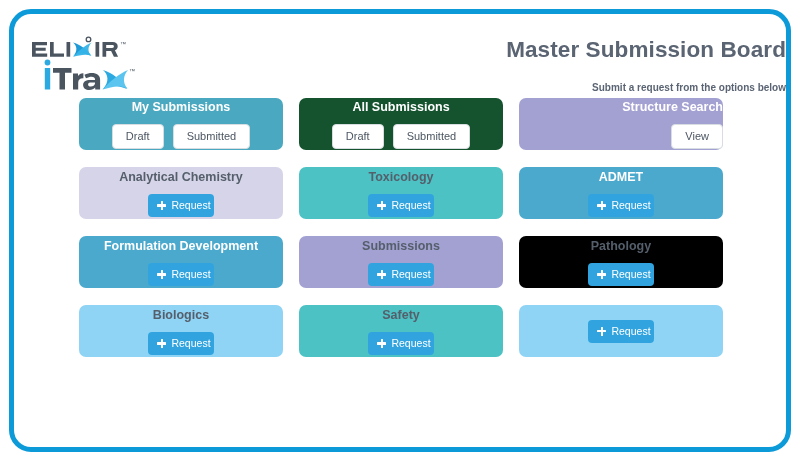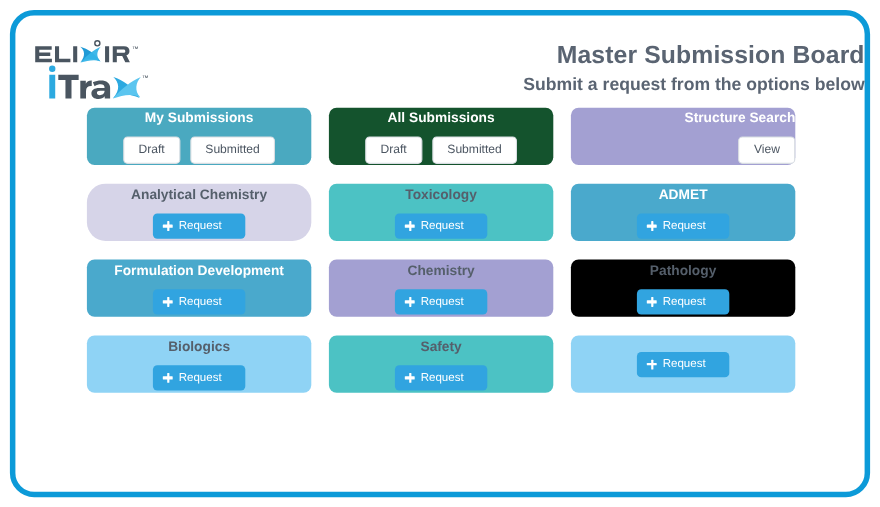--- a/index.html
+++ b/index.html
@@ -51,25 +51,25 @@
     pointer-events: none;
   }
   .board-title {
     font-size: 22.5px;
     font-weight: bold;
     color: #5a6472;
     letter-spacing: 0.1px;
     line-height: 27px;
   }
   .board-subtitle {
-    font-size: 16px;
+    font-size: 10px;
     font-weight: bold;
     color: #5a6472;
     line-height: 16px;
-    margin-top: 7px;
+    margin-top: 17px;
   }
 
   
   .grid {
     position: absolute;
     left: 65px;
     top: 84px;
     width: 652px;
     display: grid;
     grid-template-columns: repeat(3, 204px);
@@ -117,21 +117,21 @@
     white-space: nowrap;
   }
 
   .request-btn {
     background: #31a4e0;
     border: none;
     border-radius: 4px;
     color: #ffffff;
     font-size: 10.5px;
     line-height: 11px;
-    padding: 6px 21px 6px 9px;
+    padding: 6px 3px 6px 9px;
     display: inline-flex;
     align-items: center;
     gap: 5px;
     white-space: nowrap;
   }
   .plus-icon {
     display: inline-block;
     width: 9px;
     height: 9px;
     position: relative;
@@ -218,21 +218,21 @@
           <div class="white-btn"><span>Draft</span></div>
           <div class="white-btn"><span>Submitted</span></div>
         </div>
       </div>
       <div class="card" style="background: rgb(163, 160, 210); align-items: flex-end;">
         <div class="card-title light">Structure Search</div>
         <div class="btn-row">
           <div class="white-btn"><span>View</span></div>
         </div>
       </div>
-      <div class="card" style="background: rgb(214, 212, 232); border-radius: 17px;">
+      <div class="card" style="background: rgb(214, 212, 232);">
         <div class="card-title dark">Analytical Chemistry</div>
         <div class="btn-row">
           <div class="request-btn">
             <span class="plus-icon"></span>
             <span>Request</span>
           </div>
         </div>
       </div>
       <div class="card" style="background: rgb(76, 194, 196);">
         <div class="card-title dark">Toxicology</div>
@@ -255,21 +255,21 @@
       <div class="card" style="background: rgb(74, 169, 204);">
         <div class="card-title light">Formulation Development</div>
         <div class="btn-row">
           <div class="request-btn">
             <span class="plus-icon"></span>
             <span>Request</span>
           </div>
         </div>
       </div>
       <div class="card" style="background: rgb(163, 160, 210);">
-        <div class="card-title dark">Chemistry</div>
+        <div class="card-title dark">Submissions</div>
         <div class="btn-row">
           <div class="request-btn">
             <span class="plus-icon"></span>
             <span>Request</span>
           </div>
         </div>
       </div>
       <div class="card" style="background: #000000;">
         <div class="card-title dark">Pathology</div>
         <div class="btn-row">

